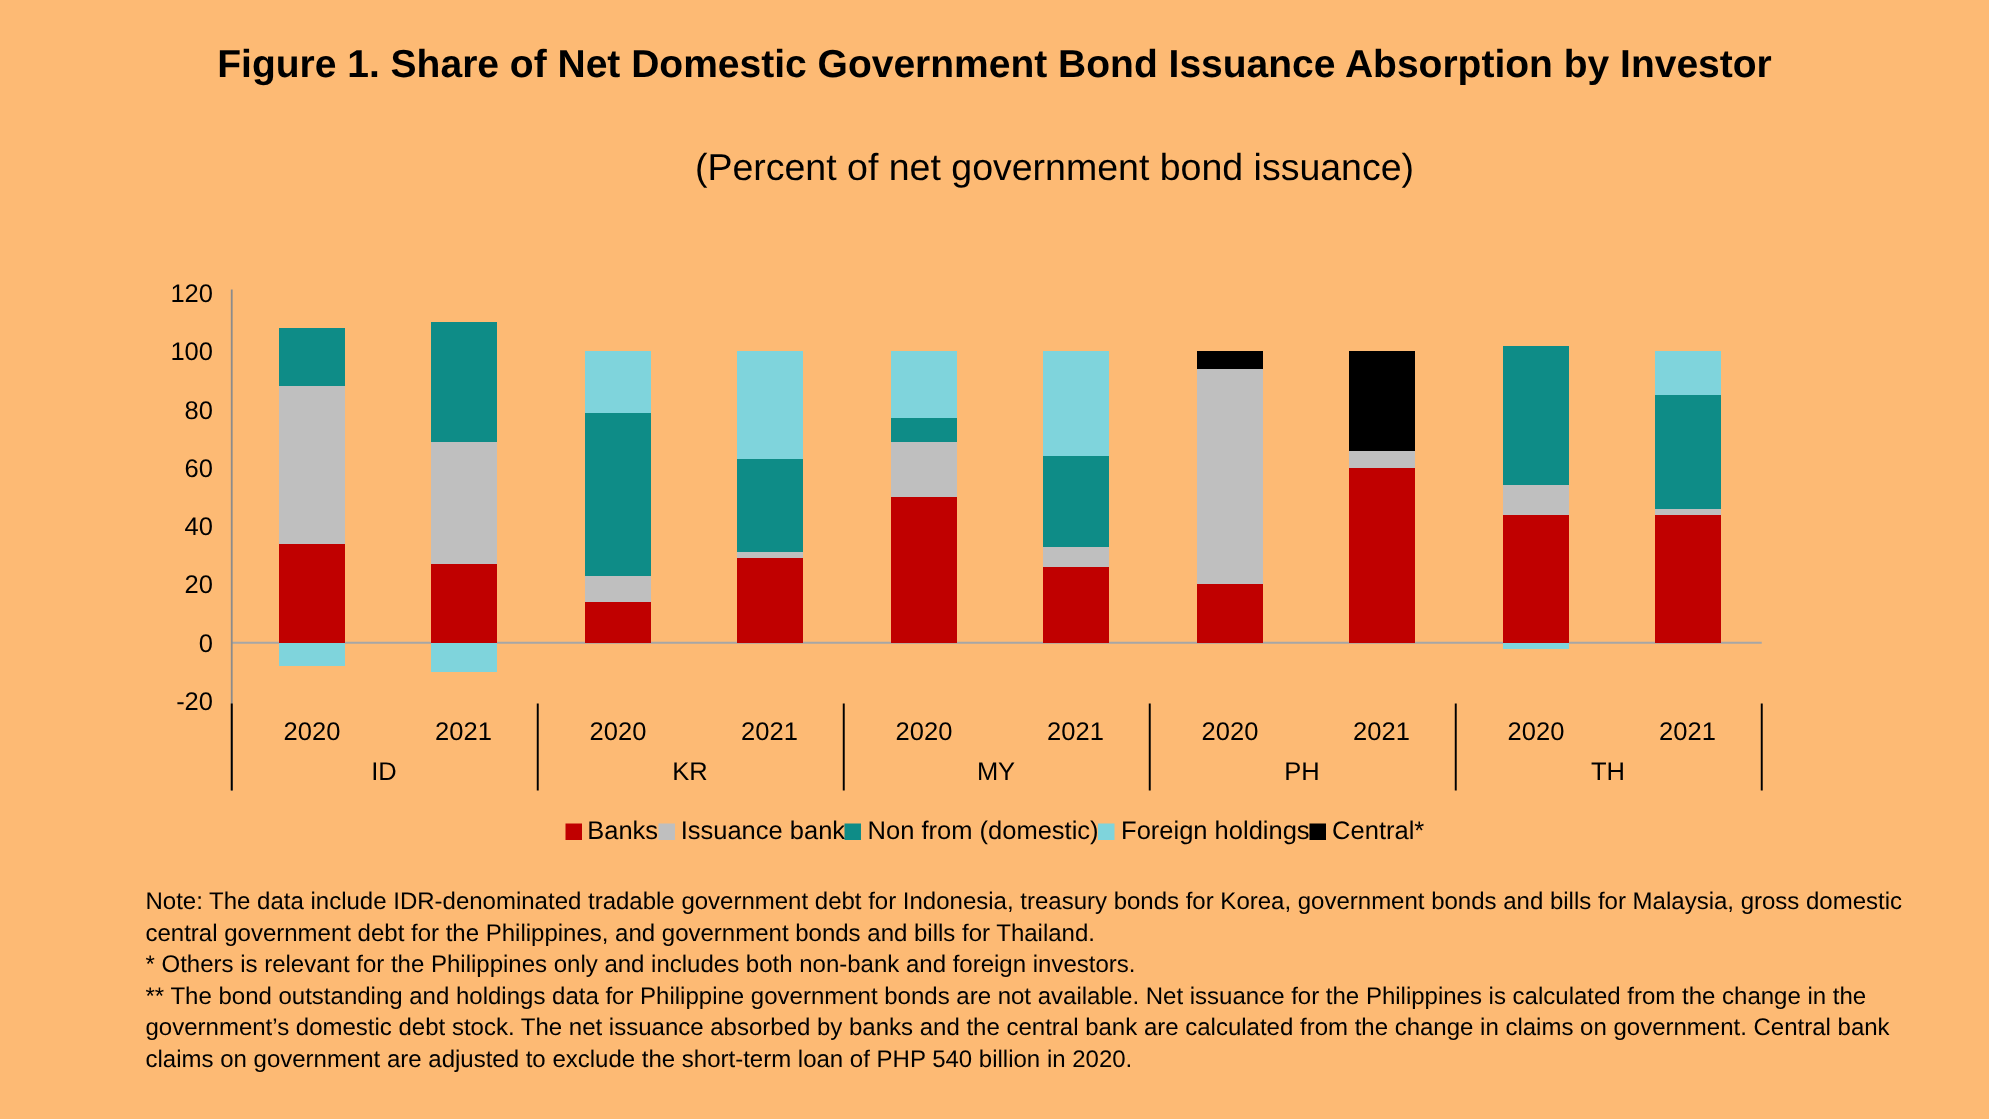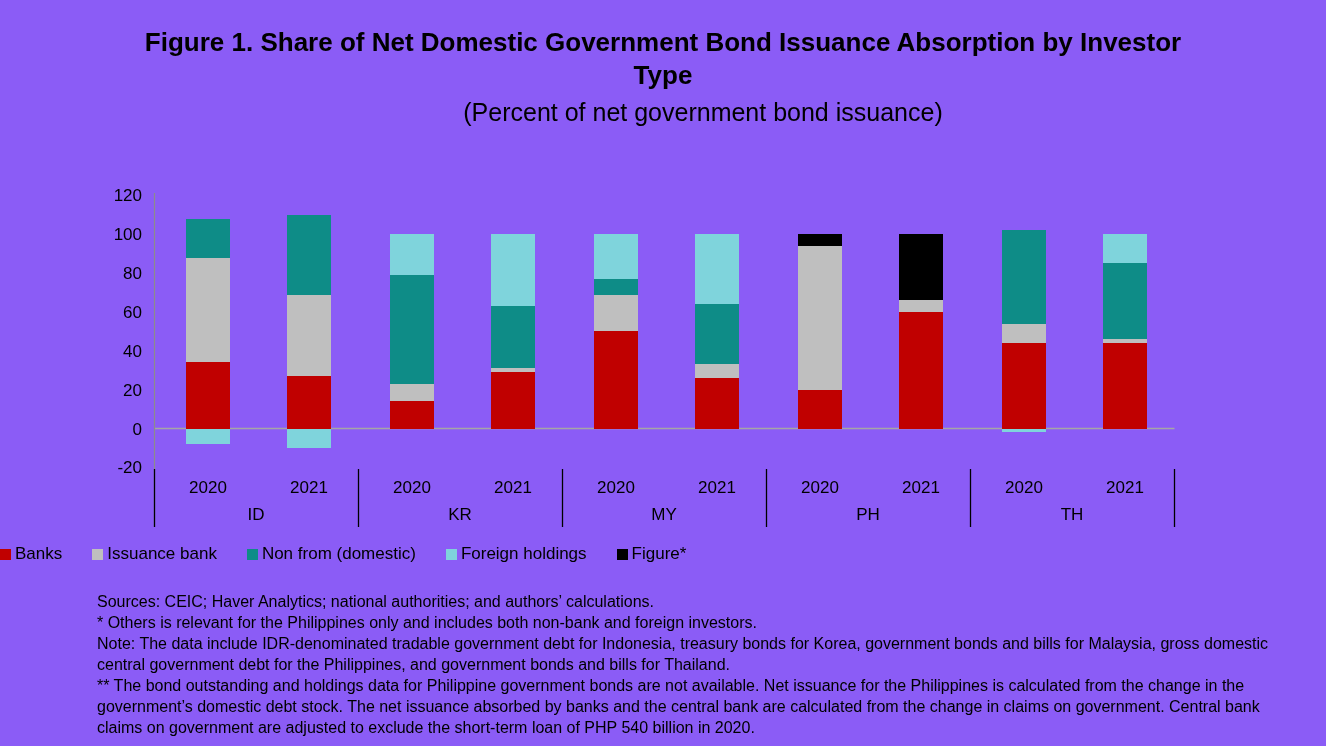--- a/index.html
+++ b/index.html
@@ -1,51 +1,50 @@
 <!DOCTYPE html>
 <html><head>
 <meta charset="utf-8">
 <style>
   html,body { margin:0; padding:0; background:#fff; }
   .page {
-    position:relative; width:1326px; height:746px; background:#8b5cf6;
+    position:relative; width:1326px; height:746px; background:#fdba74;
     font-family:"Liberation Sans", sans-serif; color:#000; overflow:hidden;
   }
   .title-block {
     position:absolute; top:26px; left:0; width:100%;
     text-align:center; font-weight:bold; font-size:26px; line-height:33px;
   }
   .subtitle {
     position:absolute; top:96px; left:0; width:100%;
     text-align:center; font-weight:normal; font-size:25px; line-height:33px;margin-left:40px;
   }
   #chart-svg { position:absolute; top:0; left:0; }
   #chart-svg text { font-family:"Liberation Sans", sans-serif; fill:#000; }
   .legend {
     position:absolute; top:544px; left:0; width:100%;
-    display:flex; justify-content:flex-start; align-items:center; gap:30px;
+    display:flex; justify-content:center; align-items:center; 
     font-size:17px;
   }
   .legend-item { display:inline-flex; align-items:center; }
   .legend-swatch {
     display:inline-block; width:11px; height:11px; margin-right:4px; flex:none;
   }
   .footnotes {
     position:absolute; top:591px; left:97px; width:1192px;
     font-size:16px; line-height:21px;
   }
 </style>
 </head>
 <body>
 
 <div class="page">
 
   <div class="title-block">
     <div>Figure 1. Share of Net Domestic Government Bond Issuance Absorption by Investor</div>
-    <div>Type</div>
   </div>
 
   <div class="subtitle">(Percent of net government bond issuance)</div>
 
   <svg id="chart-svg" width="1326" height="540" viewBox="0 0 1326 540">
       <text x="142" y="201.496" text-anchor="end" font-size="17">120</text>
       <text x="142" y="240.33" text-anchor="end" font-size="17">100</text>
       <text x="142" y="279.164" text-anchor="end" font-size="17">80</text>
       <text x="142" y="317.998" text-anchor="end" font-size="17">60</text>
       <text x="142" y="356.832" text-anchor="end" font-size="17">40</text>
@@ -127,24 +126,23 @@
       <span class="legend-item">
         <span class="legend-swatch" style="background: rgb(14, 140, 135);"></span>
         <span>Non from (domestic)</span>
       </span>
       <span class="legend-item">
         <span class="legend-swatch" style="background: rgb(127, 212, 220);"></span>
         <span>Foreign holdings</span>
       </span>
       <span class="legend-item">
         <span class="legend-swatch" style="background: rgb(0, 0, 0);"></span>
-        <span>Figure*</span>
+        <span>Central*</span>
       </span>
     </div>
 
   <div class="footnotes">
-    <div>Sources: CEIC; Haver Analytics; national authorities; and authors’ calculations.</div>
+    <div>Note: The data include IDR-denominated tradable government debt for Indonesia, treasury bonds for Korea, government bonds and bills for Malaysia, gross domestic central government debt for the Philippines, and government bonds and bills for Thailand.</div>
     <div>* Others is relevant for the Philippines only and includes both non-bank and foreign investors.</div>
-    <div>Note: The data include IDR-denominated tradable government debt for Indonesia, treasury bonds for Korea, government bonds and bills for Malaysia, gross domestic central government debt for the Philippines, and government bonds and bills for Thailand.</div>
     <div>** The bond outstanding and holdings data for Philippine government bonds are not available. Net issuance for the Philippines is calculated from the change in the government’s domestic debt stock. The net issuance absorbed by banks and the central bank are calculated from the change in claims on government. Central bank claims on government are adjusted to exclude the short-term loan of PHP 540 billion in 2020.</div>
   </div>
 
 </div>
 
 </body></html>

